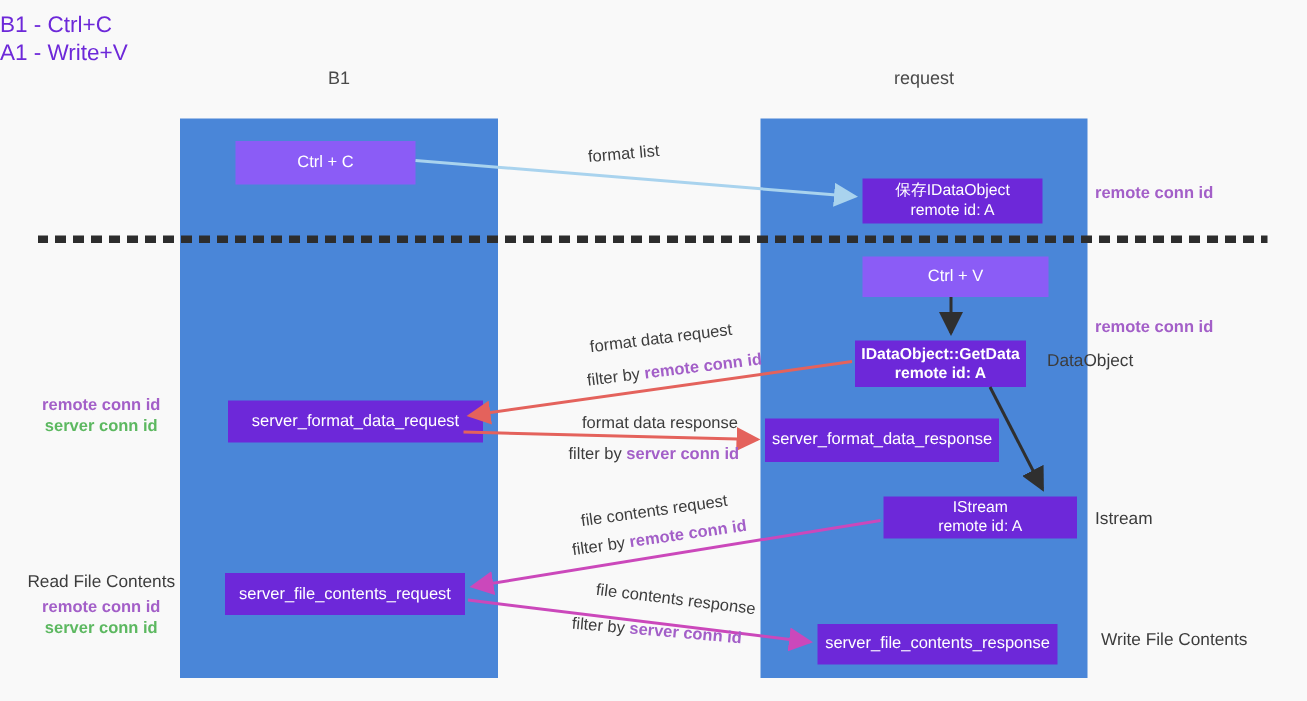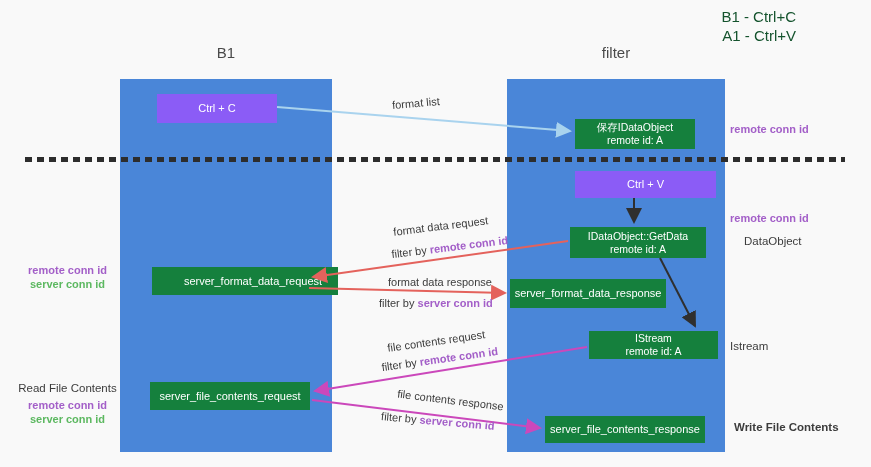--- a/index.html
+++ b/index.html
@@ -8,41 +8,41 @@
     background:#f4f4f4;
   }
   .canvas{
     position:relative;
     width:871px;height:467px;
     background:#f9f9f9;
     overflow:hidden;
   }
   .title{
     position:absolute;left:0;top:7px;width:796px;
-    text-align:right;font-size:15px;color:#14532d;line-height:19px;
+    text-align:left;font-size:15px;color:#6d28d9;line-height:19px;
   }
   .col-header{
     position:absolute;top:45px;text-align:center;
-    font-size:15px;color:#4a4a4a;line-height:15px;
+    font-size:12px;color:#4a4a4a;line-height:15px;
   }
   .column{
     position:absolute;top:79px;height:373px;
     background:#4a86d8;z-index:1;
   }
   .dashline{
     position:absolute;left:25px;top:157px;width:820px;height:5px;
     background:repeating-linear-gradient(90deg,#2d2d2d 0 7px,transparent 7px 12px);
     z-index:5;
   }
   .box{
     position:absolute;z-index:8;
     display:flex;flex-direction:column;align-items:center;justify-content:center;
     color:#fff;font-size:11px;text-align:center;line-height:13px;
   }
-  .box.orange{background:#15803d;}
+  .box.orange{background:#6d28d9;}
   .box.green{background:#8b5cf6;}
   .box .l2{font-size:10.5px;}
   svg.arrows{position:absolute;left:0;top:0;z-index:10;pointer-events:none;}
   .flabel{
     position:absolute;z-index:15;white-space:nowrap;
     font-size:11px;color:#3c3c3c;
   }
   .purple{color:#a35fc8;font-weight:bold;}
   .greenlbl{color:#5cb860;font-weight:bold;}
   .sidestack{
@@ -51,54 +51,54 @@
   }
   .plain{color:#3c3c3c;font-weight:normal;font-size:11.5px;}
 </style>
 </head>
 <body>
 
 <div class="canvas">
 
   <div class="title">
     <div>B1 - Ctrl+C</div>
-    <div>A1 - Ctrl+V</div>
+    <div>A1 - Write+V</div>
   </div>
 
   <div class="col-header" style="left:120px;width:212px;">
     <div>B1</div>
   </div>
   <div class="col-header" style="left:507px;width:218px;">
-    <div>filter</div>
+    <div>request</div>
   </div>
 
   <div class="column" style="left:120px;width:212px;"></div>
   <div class="column" style="left:507px;width:218px;"></div>
 
   <div class="dashline"></div>
 
   <div class="box green" style="left:157px;top:94px;width:120px;height:29px;">
     <div>Ctrl + C</div>
   </div>
 
   <div class="box orange" style="left:575px;top:119px;width:120px;height:30px;">
     <div class="l2">保存IDataObject</div>
     <div class="l2">remote id: A</div>
   </div>
 
-  <div class="box green" style="left:575px;top:171px;width:141px;height:27px;">
+  <div class="box green" style="left:575px;top:171px;width:124px;height:27px;">
     <div>Ctrl + V</div>
   </div>
 
-  <div class="box orange" style="left:570px;top:227px;width:136px;height:31px;">
+  <div class="box orange" style="left:570px;top:227px;width:114px;height:31px;font-weight:bold;">
     <div class="l2">IDataObject::GetData</div>
     <div class="l2">remote id: A</div>
   </div>
 
-  <div class="box orange" style="left:152px;top:267px;width:170px;height:28px;padding-left:16px;">
+  <div class="box orange" style="left:152px;top:267px;width:170px;height:28px;">
     <div>server_format_data_request</div>
   </div>
 
   <div class="box orange" style="left:510px;top:279px;width:156px;height:29px;">
     <div>server_format_data_response</div>
   </div>
 
   <div class="box orange" style="left:589px;top:331px;width:129px;height:28px;">
     <div class="l2">IStream</div>
     <div class="l2">remote id: A</div>
@@ -157,17 +157,17 @@
 
   <div class="sidestack plain" style="left:15px;top:381px;width:105px;">Read File Contents</div>
 
   <div class="sidestack" style="left:20px;top:398px;width:95px;">
     <div class="purple">remote conn id</div>
     <div class="greenlbl">server conn id</div>
   </div>
 
   <div class="sidestack purple" style="left:730px;top:122px;text-align:left;">remote conn id</div>
   <div class="sidestack purple" style="left:730px;top:211px;text-align:left;">remote conn id</div>
-  <div class="sidestack plain" style="left:744px;top:234px;text-align:left;">DataObject</div>
+  <div class="sidestack plain" style="left:698px;top:234px;text-align:left;">DataObject</div>
   <div class="sidestack plain" style="left:730px;top:339px;text-align:left;">Istream</div>
-  <div class="sidestack plain" style="left:734px;top:420px;text-align:left;font-weight:bold;">Write File Contents</div>
+  <div class="sidestack plain" style="left:734px;top:420px;text-align:left;">Write File Contents</div>
 
 </div>
 
 </body></html>

